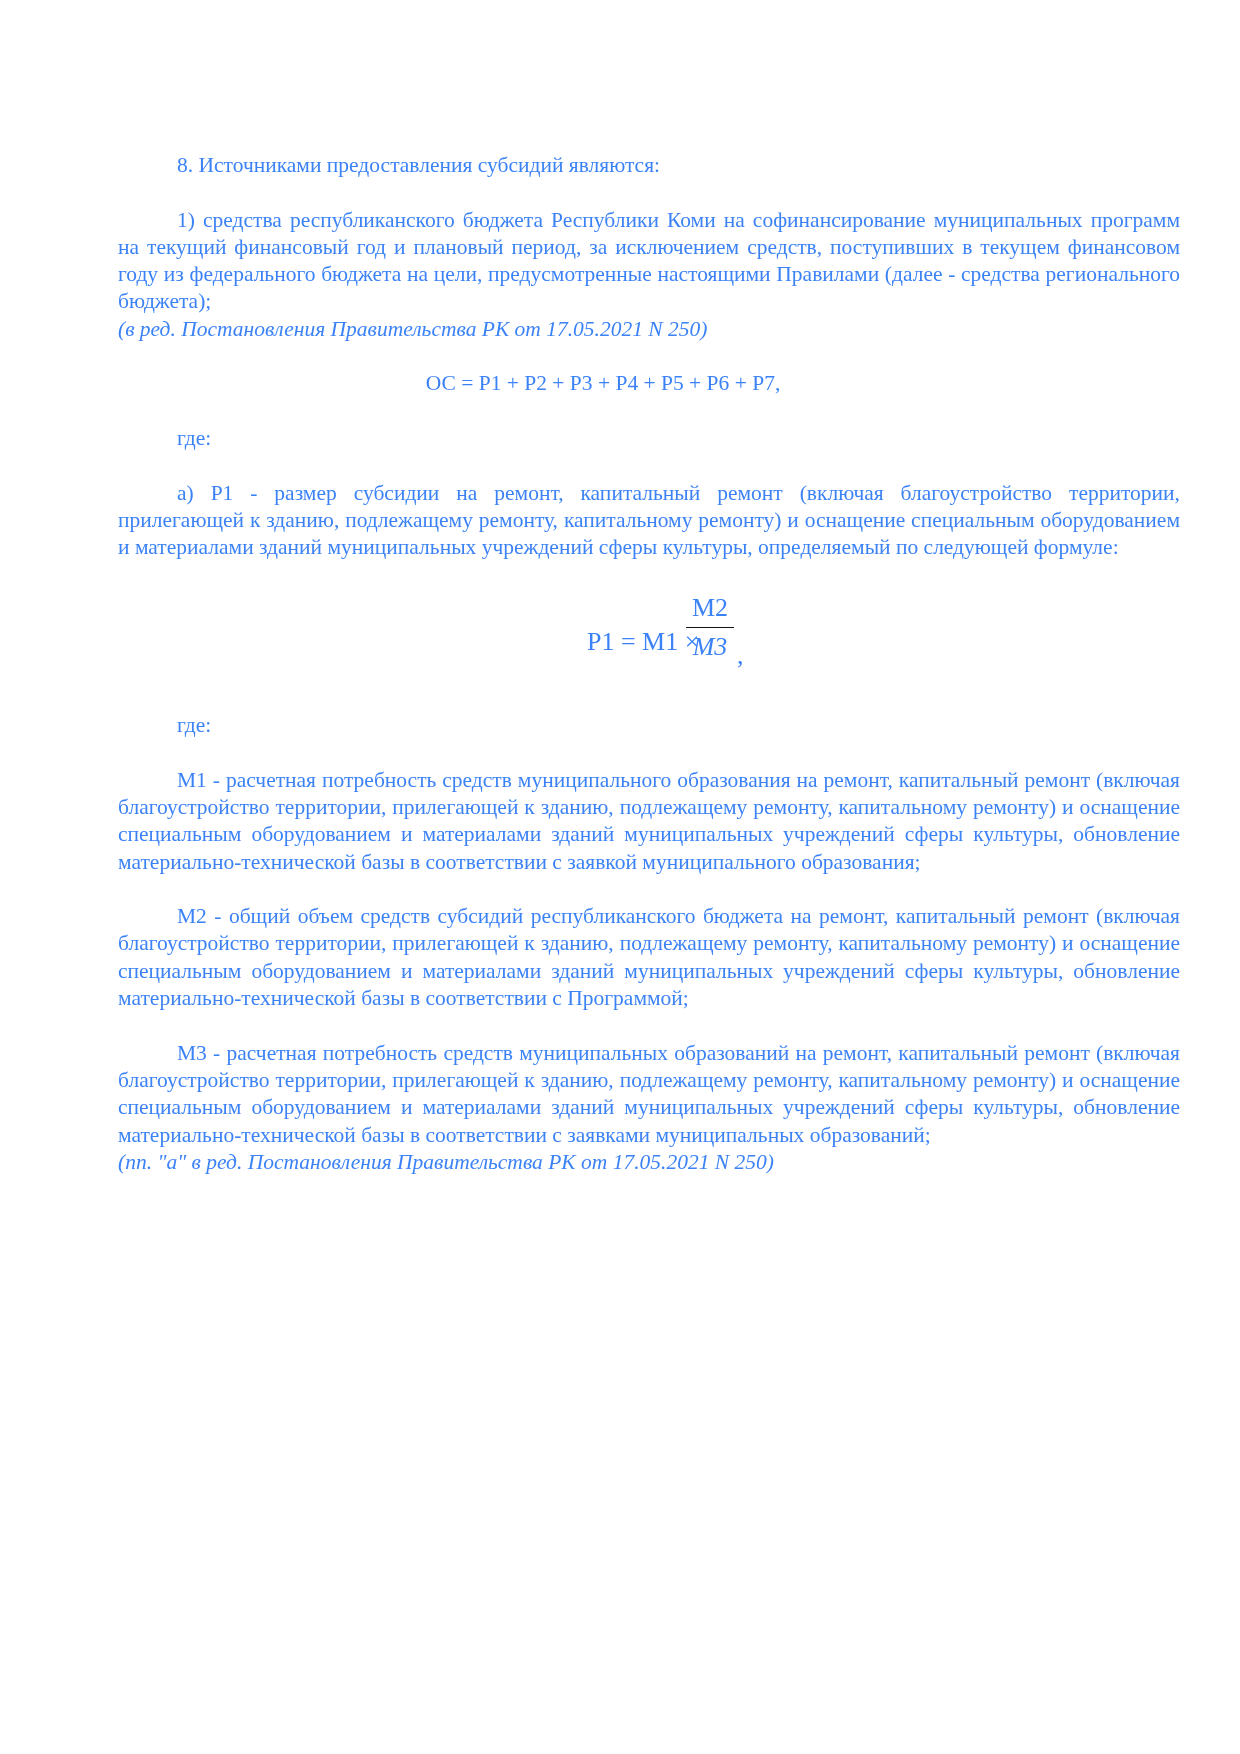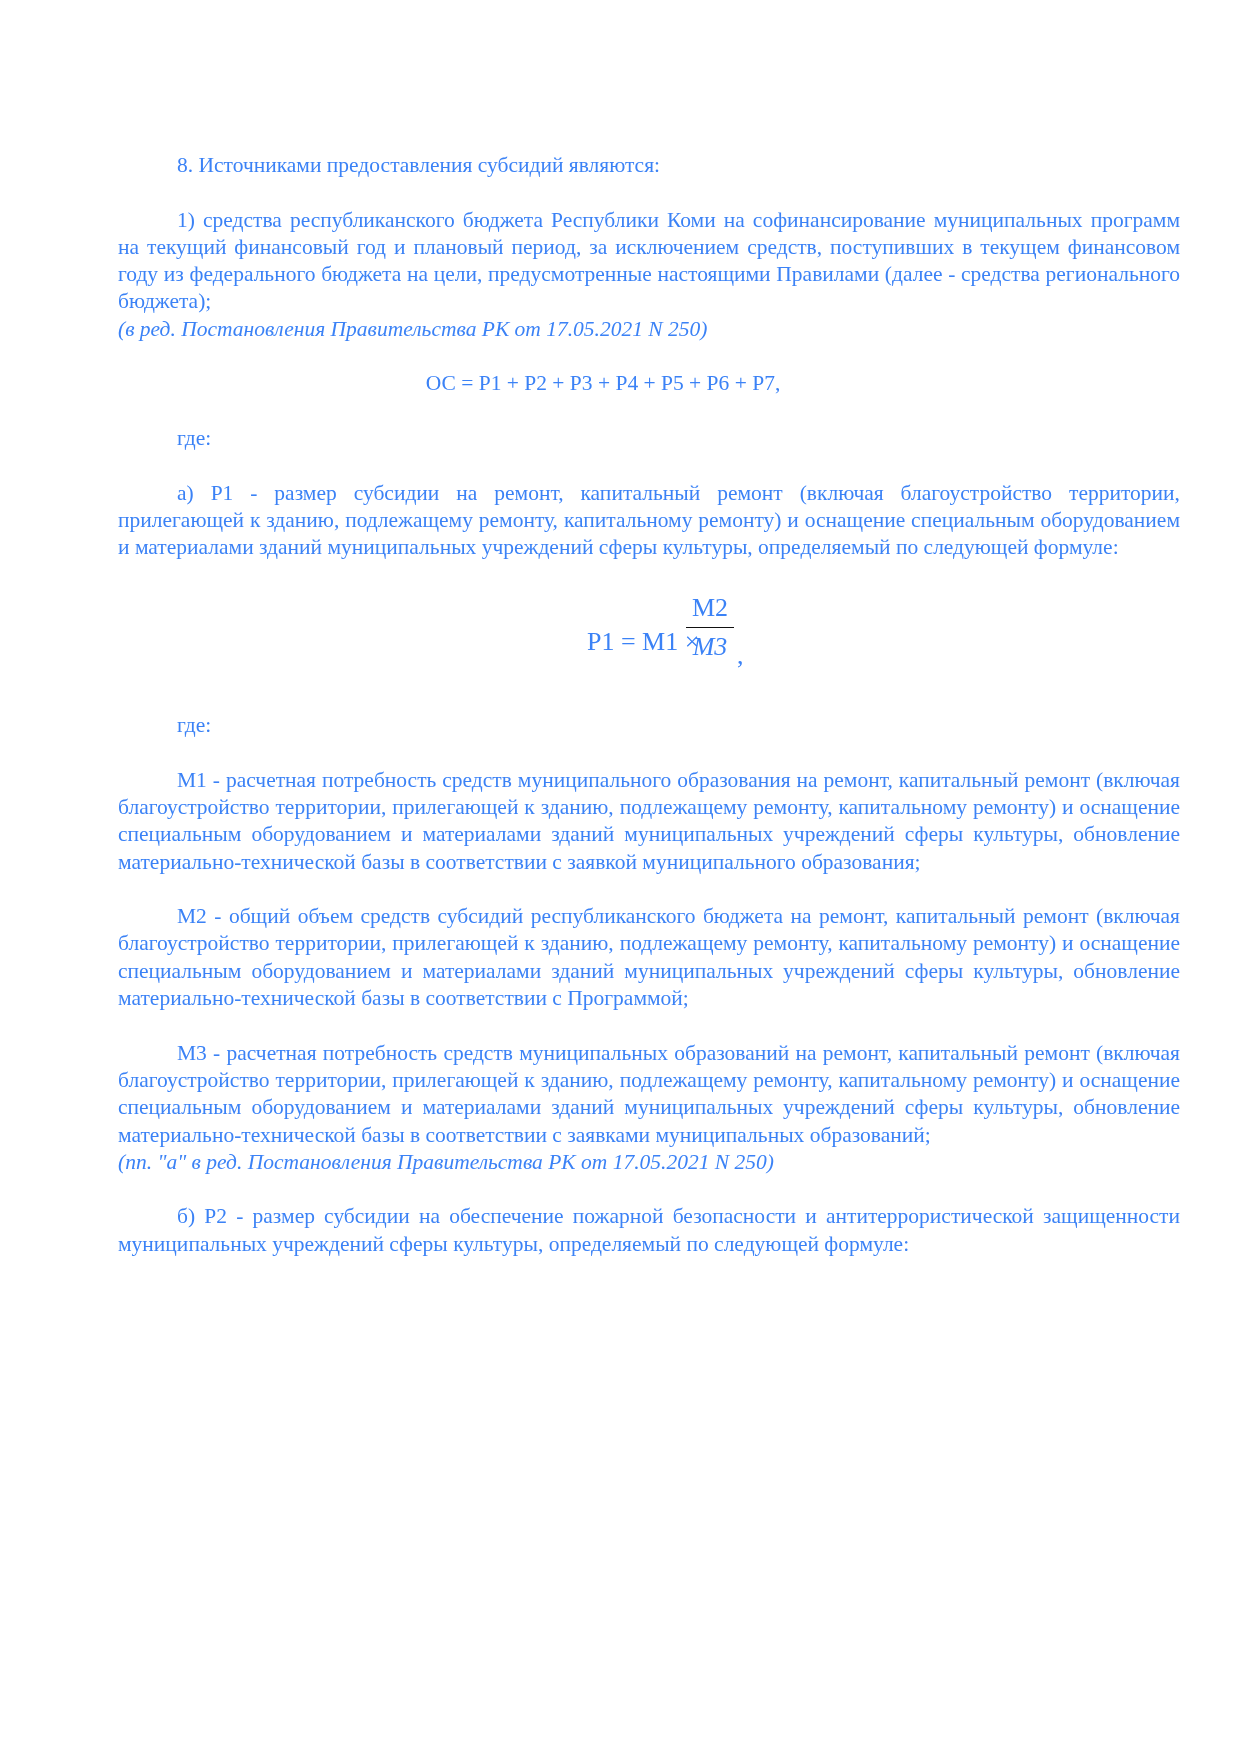--- a/index.html
+++ b/index.html
@@ -101,15 +101,14 @@
 
   <p class="p">где:</p>
 
   <p class="p">М1 - расчетная потребность средств муниципального образования на ремонт, капитальный ремонт (включая благоустройство территории, прилегающей к зданию, подлежащему ремонту, капитальному ремонту) и оснащение специальным оборудованием и материалами зданий муниципальных учреждений сферы культуры, обновление материально-технической базы в соответствии с заявкой муниципального образования;</p>
 
   <p class="p">М2 - общий объем средств субсидий республиканского бюджета на ремонт, капитальный ремонт (включая благоустройство территории, прилегающей к зданию, подлежащему ремонту, капитальному ремонту) и оснащение специальным оборудованием и материалами зданий муниципальных учреждений сферы культуры, обновление материально-технической базы в соответствии с Программой;</p>
 
   <p class="p with-note">М3 - расчетная потребность средств муниципальных образований на ремонт, капитальный ремонт (включая благоустройство территории, прилегающей к зданию, подлежащему ремонту, капитальному ремонту) и оснащение специальным оборудованием и материалами зданий муниципальных учреждений сферы культуры, обновление материально-технической базы в соответствии с заявками муниципальных образований;</p>
   <p class="note after">(пп. "а" в ред. Постановления Правительства РК от 17.05.2021 N 250)</p>
 
-  <p class="p">б) Р2 - размер субсидии на обеспечение пожарной безопасности и антитеррористической защищенности муниципальных учреждений сферы культуры, определяемый по следующей формуле:</p>
 
 </div>
 
 </body></html>

